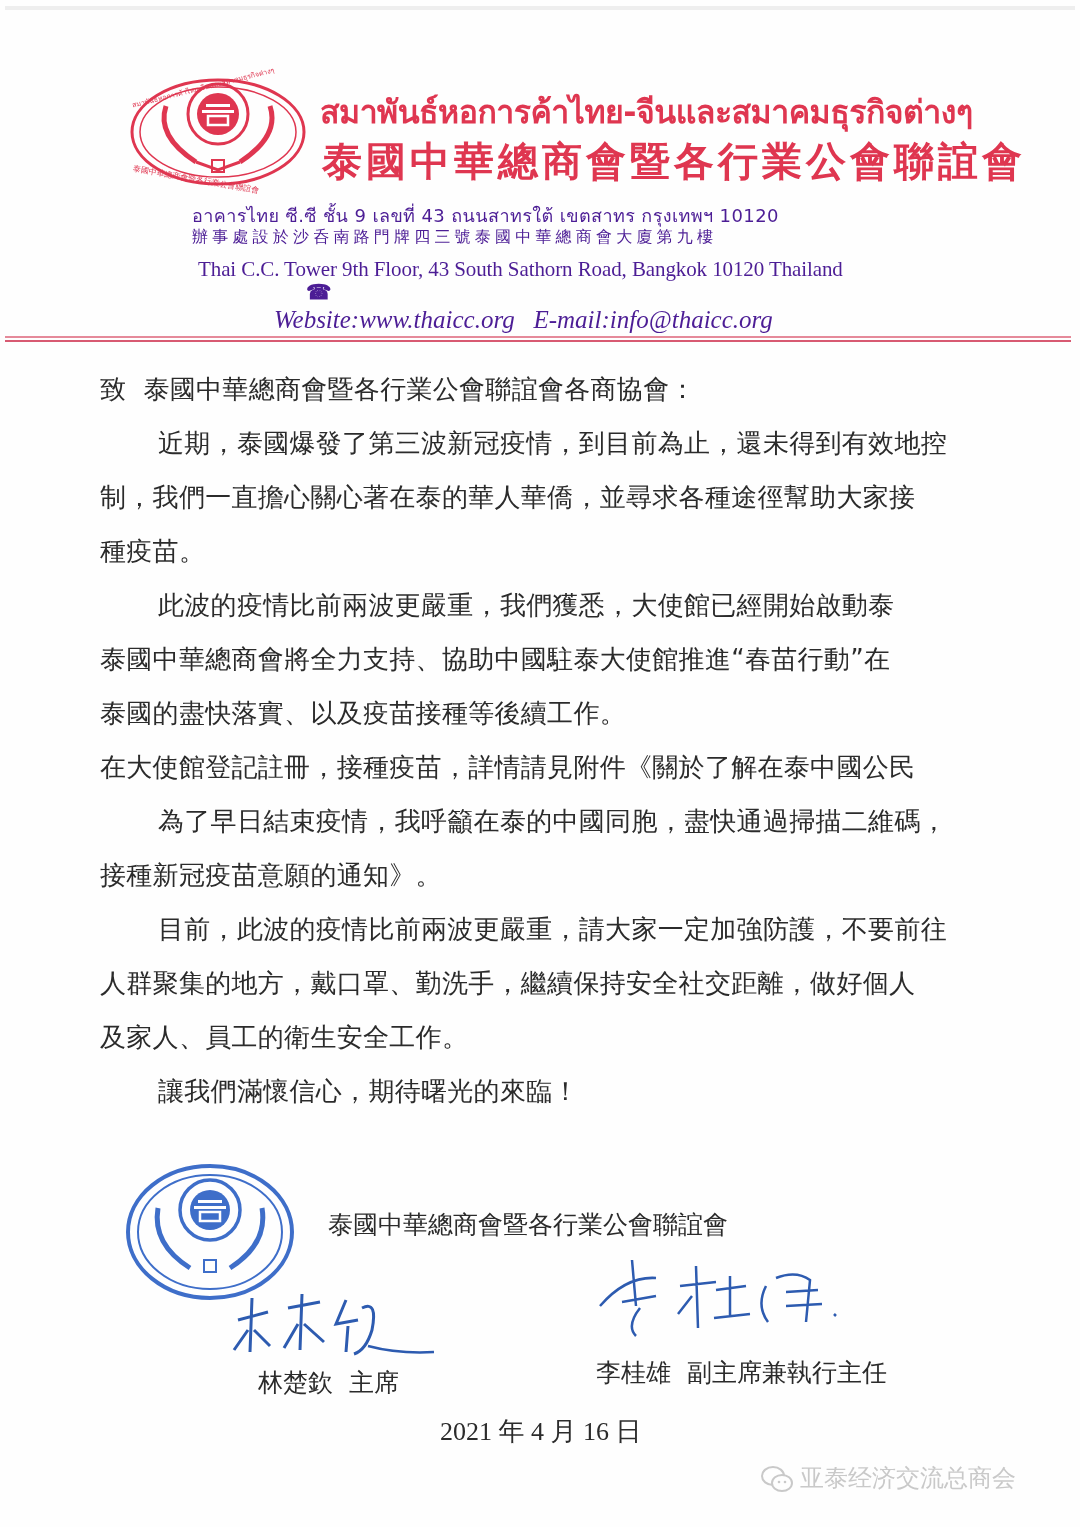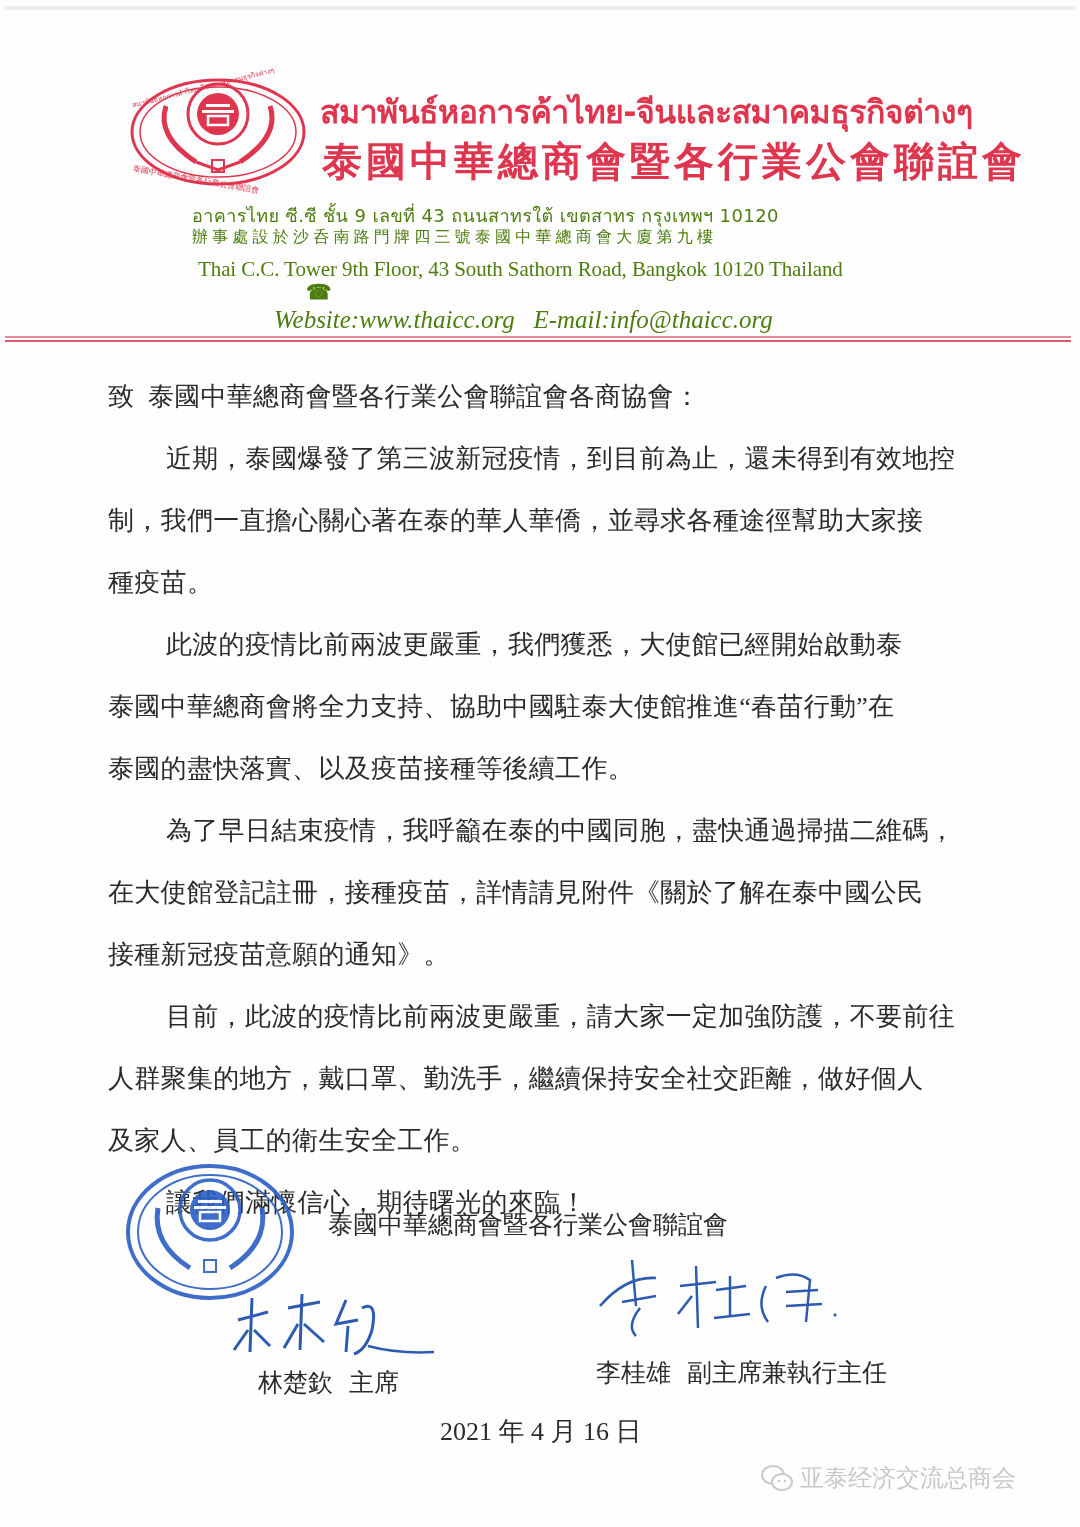--- a/index.html
+++ b/index.html
@@ -2,33 +2,33 @@
 <html><head>
 <meta charset="utf-8">
 <style>
   html, body { margin:0; padding:0; }
   body { width:1080px; height:1527px; background:#fefefe; position:relative; overflow:hidden;
          font-family:"DejaVu Serif", serif; color:#2a2a2a; }
   .topline { position:absolute; left:5px; top:6px; width:1070px; height:4px; background:#eeeeee; }
   .abs { position:absolute; }
   .h-thai { left:320px; top:86px; font-family:"DejaVu Sans", sans-serif; font-size:32px; font-weight:bold; color:#df3650; letter-spacing:-0.5px; white-space:nowrap; }
   .h-cn { left:322px; top:134px; font-family:"DejaVu Sans", sans-serif; font-size:40px; font-weight:bold; color:#df3650; letter-spacing:4px; white-space:nowrap; }
-  .addr { white-space:nowrap; color:#4d7c0f; }
+  .addr { white-space:nowrap; color:#4c1d95; }
   .addr-thai { left:192px; top:201px; font-family:"DejaVu Sans", sans-serif; font-size:18px; letter-spacing:0.4px; }
   .addr-cn { left:192px; top:227px; font-family:"DejaVu Sans", sans-serif; font-size:16px; letter-spacing:4.2px; }
   .addr-en { left:198px; top:257px; font-family:"Liberation Serif", serif; font-size:21px; letter-spacing:-0.1px; }
   .addr-tel { left:306px; top:280px; font-family:"Liberation Serif", serif; font-size:20.5px; font-weight:bold; letter-spacing:0.4px; display:flex; align-items:center; gap:6px; }
   .addr-web { left:274px; top:306px; font-family:"Liberation Serif", serif; font-size:25px; font-style:italic; }
   .rule1 { left:5px; top:336px; width:1066px; height:2px; background:#e58a9a; }
   .rule2 { left:5px; top:340px; width:1066px; height:2px; background:#d85a72; }
   .body-text { left:100px; width:870px; font-family:"DejaVu Sans", sans-serif; font-size:26px; color:#2b2b2b; line-height:54px; }
-  .p { margin:8px; white-space:nowrap; letter-spacing:0.3px;font-family:Liberation Serif, serif; }
+  .p { margin:0; white-space:nowrap; letter-spacing:0.3px; }
   .indent { padding-left:58px; }
   .sig { font-family:"DejaVu Sans", sans-serif; font-size:25px; color:#2b2b2b; white-space:nowrap; }
-  .watermark { left:760px; top:1462px; display:flex; align-items:center; gap:6px; font-family:"DejaVu Sans", sans-serif; font-size:24px; color:#c9c9c9; white-space:nowrap; }
+  .watermark { left:760px; top:1462px; display:flex; align-items:flex-end; gap:6px; font-family:"DejaVu Sans", sans-serif; font-size:24px; color:#c9c9c9; white-space:nowrap; }
 </style>
 </head>
 <body>
 
 <div class="abs topline"></div>
 
 <div class="abs" style="left:126px;top:66px;width:186px;height:136px;">
   <svg width="186" height="136" viewBox="0 0 186 136">
     <ellipse cx="92" cy="66" rx="86" ry="52" fill="none" stroke="#df3650" stroke-width="3"></ellipse>
     <ellipse cx="92" cy="66" rx="78" ry="45" fill="none" stroke="#df3650" stroke-width="1.5"></ellipse>
@@ -61,22 +61,22 @@
 <div class="abs rule2"></div>
 
 <div class="abs body-text" style="top:362px;">
   <p class="p" style="white-space:pre;">致  泰國中華總商會暨各行業公會聯誼會各商協會：</p>
   <p class="p indent">近期，泰國爆發了第三波新冠疫情，到目前為止，還未得到有效地控</p>
   <p class="p">制，我們一直擔心關心著在泰的華人華僑，並尋求各種途徑幫助大家接</p>
   <p class="p">種疫苗。</p>
   <p class="p indent">此波的疫情比前兩波更嚴重，我們獲悉，大使館已經開始啟動泰</p>
   <p class="p">泰國中華總商會將全力支持、協助中國駐泰大使館推進“春苗行動”在</p>
   <p class="p">泰國的盡快落實、以及疫苗接種等後續工作。</p>
+  <p class="p">在大使館登記註冊，接種疫苗，詳情請見附件《關於了解在泰中國公民</p>
   <p class="p indent">為了早日結束疫情，我呼籲在泰的中國同胞，盡快通過掃描二維碼，</p>
-  <p class="p">在大使館登記註冊，接種疫苗，詳情請見附件《關於了解在泰中國公民</p>
   <p class="p">接種新冠疫苗意願的通知》。</p>
   <p class="p indent">目前，此波的疫情比前兩波更嚴重，請大家一定加強防護，不要前往</p>
   <p class="p">人群聚集的地方，戴口罩、勤洗手，繼續保持安全社交距離，做好個人</p>
   <p class="p">及家人、員工的衛生安全工作。</p>
   <p class="p indent">讓我們滿懷信心，期待曙光的來臨！</p>
 </div>
 
 <div class="abs" style="left:124px;top:1160px;width:172px;height:150px;opacity:0.9;">
   <svg width="172" height="150" viewBox="0 0 172 150">
     <ellipse cx="86" cy="72" rx="82" ry="66" fill="none" stroke="#2a5fc4" stroke-width="4"></ellipse>

